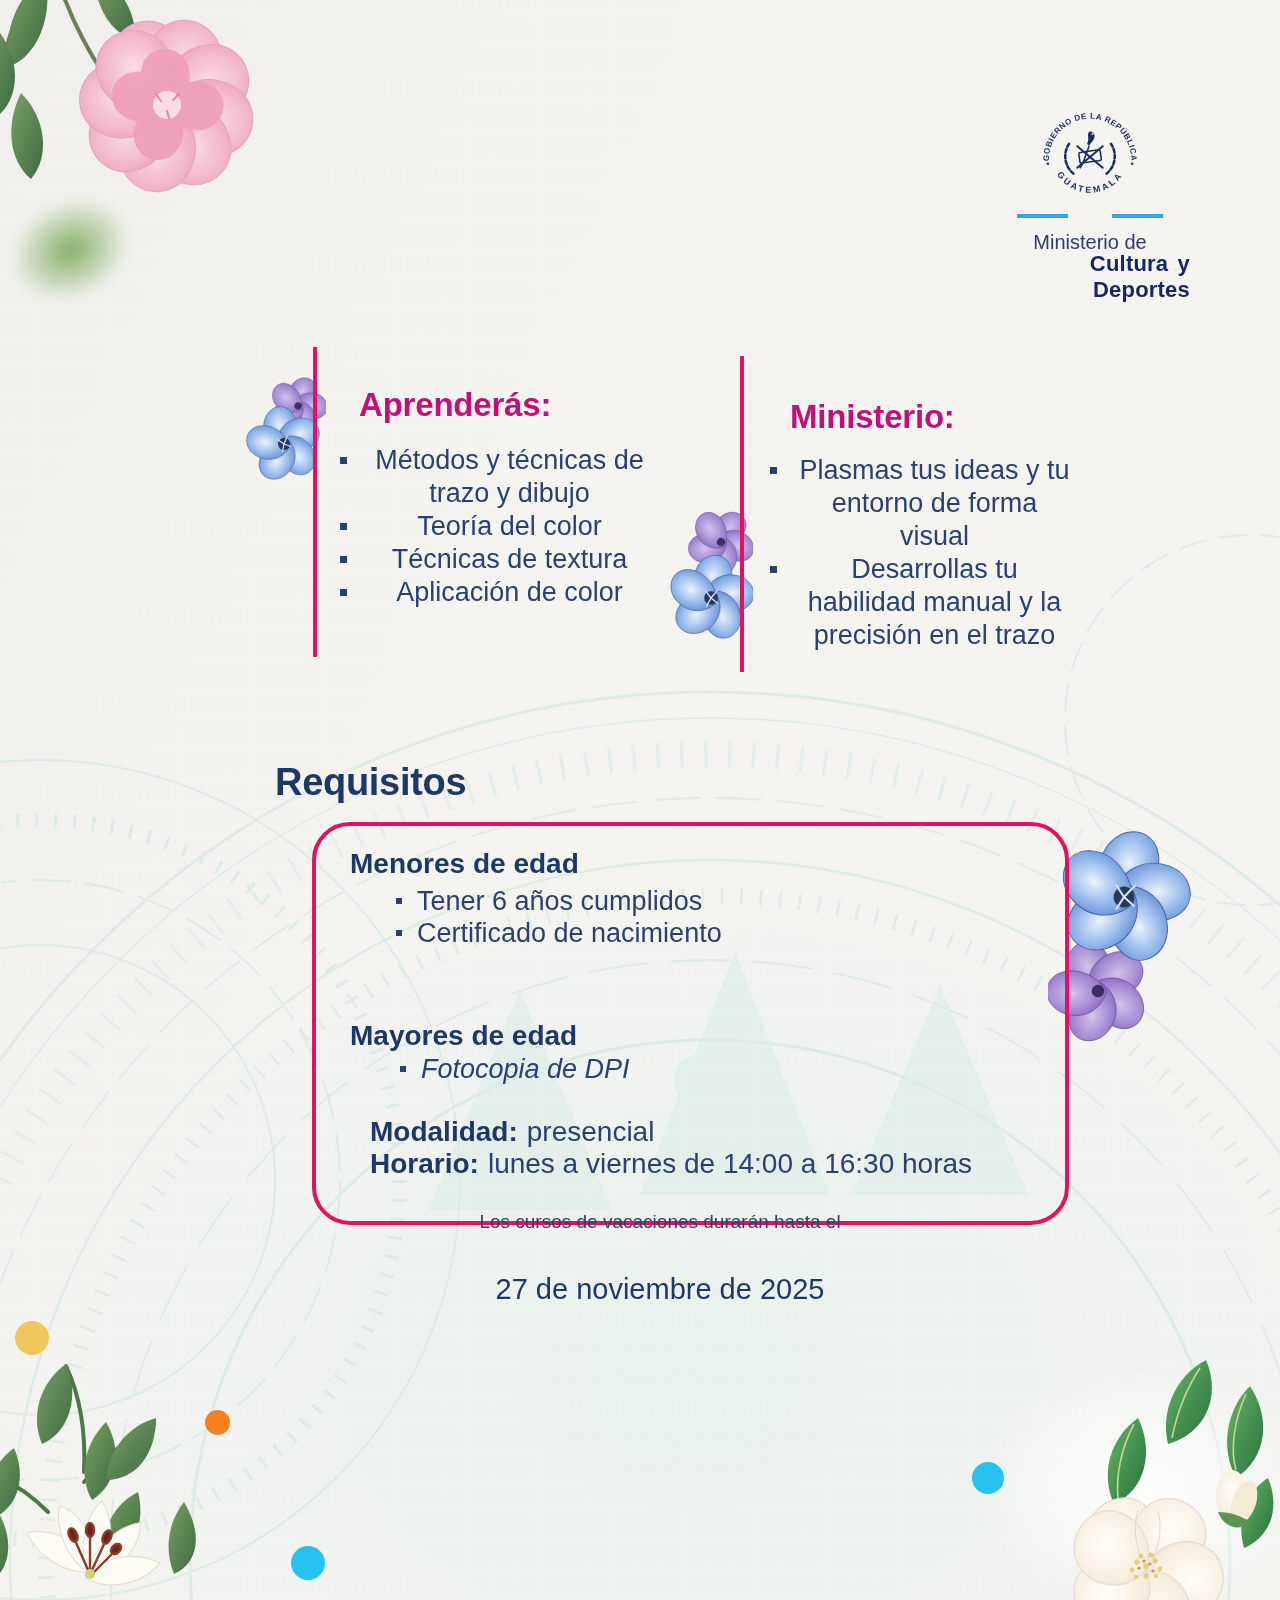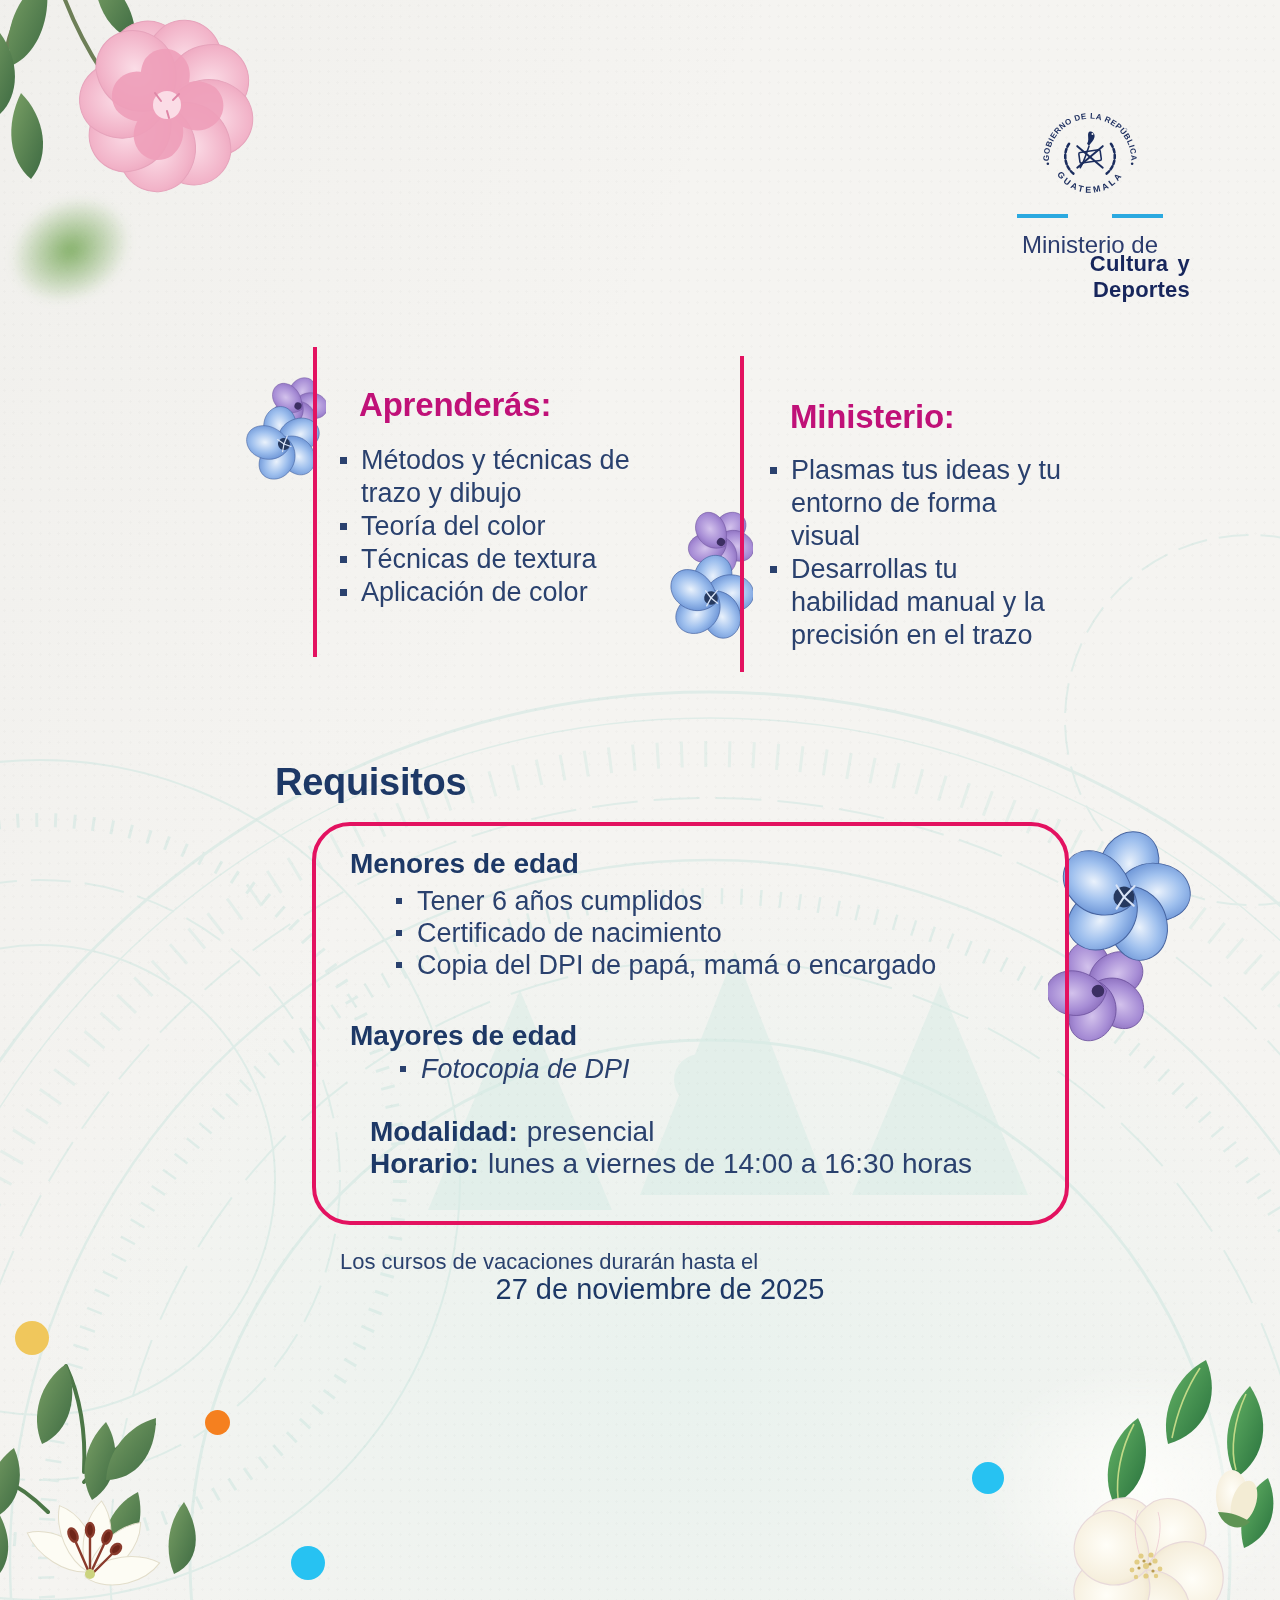--- a/index.html
+++ b/index.html
@@ -24,57 +24,57 @@
   .white-glow{position:absolute;right:-30px;bottom:-20px;width:340px;height:260px;z-index:1;
     background:radial-gradient(closest-side, rgba(255,255,252,.9), rgba(255,255,252,0));
     filter:blur(6px);}
   .vline{position:absolute;width:4px;background:#e31260;z-index:2;}
   #vl-left{left:313px;top:347px;height:310px;}
   #vl-right{left:740px;top:356px;height:316px;}
   .col-title{position:absolute;z-index:3;font-size:33px;font-weight:bold;color:#c01178;letter-spacing:-.2px;}
   #learn-title{left:359px;top:386px;}
   #benefits-title{left:790px;top:398px;}
   .col-list{position:absolute;z-index:3;list-style:none;margin:0;padding:0;
-    font-size:27px;color:#2a416e;}
+    font-size:27px;color:#2a416e;text-align:center;}
   #learn-list{left:338px;top:444px;width:320px;}
   #benefits-list{left:768px;top:454px;width:310px;}
   .col-list li{position:relative;padding-left:23px;line-height:33px;}
   .col-list .sq{position:absolute;left:2px;top:13px;width:7px;height:7px;background:#2a416e;}
   .li-t{white-space:pre-line;}
   
   .seal{position:absolute;left:1041px;top:105px;width:98px;height:98px;z-index:3;}
   .sealTop{font-size:8.2px;font-weight:bold;letter-spacing:.55px;fill:#1b2d5e;}
   .sealBot{font-size:9px;font-weight:bold;letter-spacing:2.6px;fill:#1b2d5e;}
   .div-bar{position:absolute;top:214px;height:4px;background:#2ba9e0;z-index:3;}
   #bar-l{left:1017px;width:51px;}
   #bar-r{left:1112px;width:51px;}
   .min1{position:absolute;left:990px;top:231px;width:200px;text-align:center;z-index:3;
-    font-size:24px;color:#2c3c6e;}
+    font-size:20px;color:#2c3c6e;}
   .min2{position:absolute;left:990px;top:251px;width:200px;text-align:right;z-index:3;
     font-size:22px;font-weight:bold;color:#17265c;word-spacing:3px;letter-spacing:.2px;}
   
   #req-title{position:absolute;left:275px;top:761px;z-index:3;font-size:38px;font-weight:bold;color:#1d3866;letter-spacing:-.3px;}
   #req-box{position:absolute;left:312px;top:822px;width:749px;height:395px;z-index:2;
     border:4px solid #e31260;border-radius:38px;}
   .sub-h{position:absolute;z-index:3;font-size:28px;font-weight:bold;color:#1d3866;}
   #minors-h{left:350px;top:848px;}
   #adults-h{left:350px;top:1020px;}
   .req-list{position:absolute;z-index:3;list-style:none;margin:0;padding:0;font-size:27px;color:#2a416e;}
   #minors-list{left:396px;top:885px;}
   #adults-list{left:400px;top:1053px;font-style:italic;}
   .req-list li{position:relative;padding-left:21px;line-height:32px;}
   .req-list .sq{position:absolute;left:0;top:13px;width:6px;height:6px;background:#2a416e;}
   .info-row{position:absolute;z-index:3;font-size:28px;color:#2a416e;}
   #modality-row{left:350px;top:1116px;}
   #schedule-row{left:350px;top:1148px;}
   .info-row .b{font-weight:bold;color:#1d3866;margin-left:20px;}
   .info-row .v{margin-left:9px;}
   
-  #footer1{position:absolute;left:340px;top:1249px;width:640px;z-index:3;
-    font-size:22px;color:#2a416e;}
+  #footer1{position:absolute;left:340px;top:1211px;width:640px;text-align:center;z-index:3;
+    font-size:19px;color:#2a416e;}
   #footer2{position:absolute;left:340px;top:1273px;width:640px;text-align:center;z-index:3;
     font-size:29px;font-weight:normal;color:#1d3866;}
   .dot{position:absolute;border-radius:50%;z-index:2;}
   #dot-yellow{left:15px;top:1321px;width:34px;height:34px;background:#f0c75c;}
   #dot-orange{left:205px;top:1410px;width:25px;height:25px;background:#f5801f;}
   #dot-cyan-left{left:291px;top:1546px;width:34px;height:34px;background:#27c2f2;}
   #dot-cyan-right{left:972px;top:1462px;width:32px;height:32px;background:#27c2f2;}
 </style>
 </head>
 <body>
@@ -360,21 +360,20 @@
 precisión en el trazo</span></li>
   </ul>
 
   <div id="req-title">Requisitos</div>
   <div id="req-box"></div>
 
   <div class="sub-h" id="minors-h">Menores de edad</div>
   <ul class="req-list" id="minors-list">
     <li><span class="sq"></span><span class="li-t">Tener 6 años cumplidos</span></li>
     <li><span class="sq"></span><span class="li-t">Certificado de nacimiento</span></li>
-    <li><span class="sq"></span><span class="li-t">Copia del DPI de papá, mamá o encargado</span></li>
   </ul>
 
   <div class="sub-h" id="adults-h">Mayores de edad</div>
   <ul class="req-list" id="adults-list">
     <li><span class="sq"></span><span class="li-t">Fotocopia de DPI</span></li>
   </ul>
 
   <div class="info-row" id="modality-row">
     <span class="b">Modalidad:</span><span class="v">presencial</span>
   </div>

